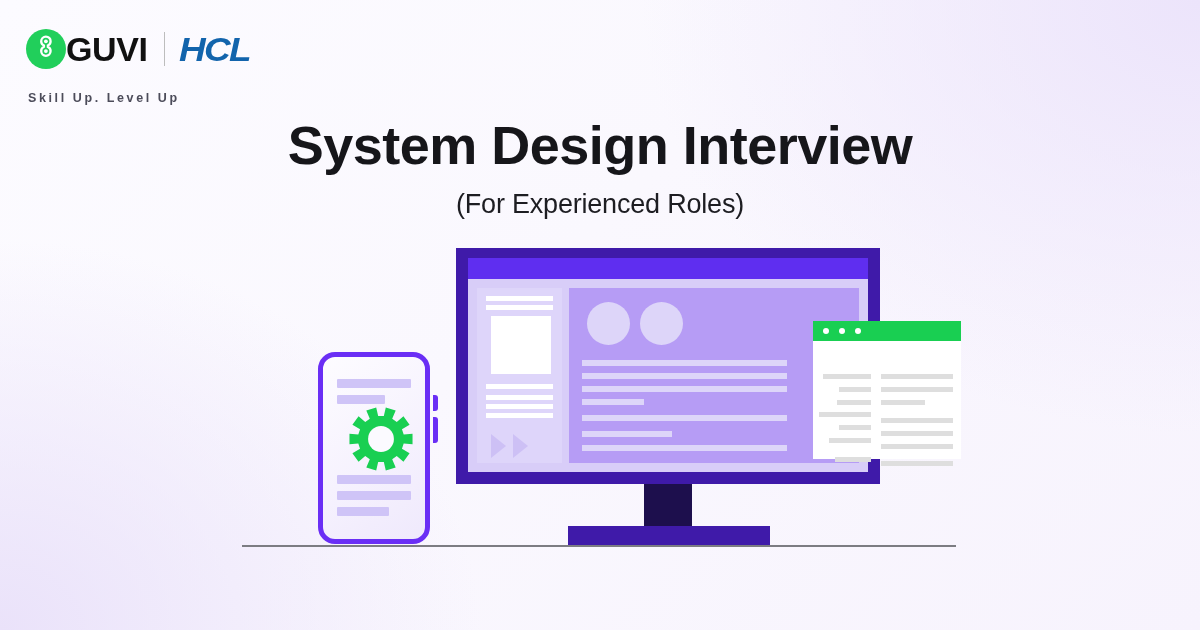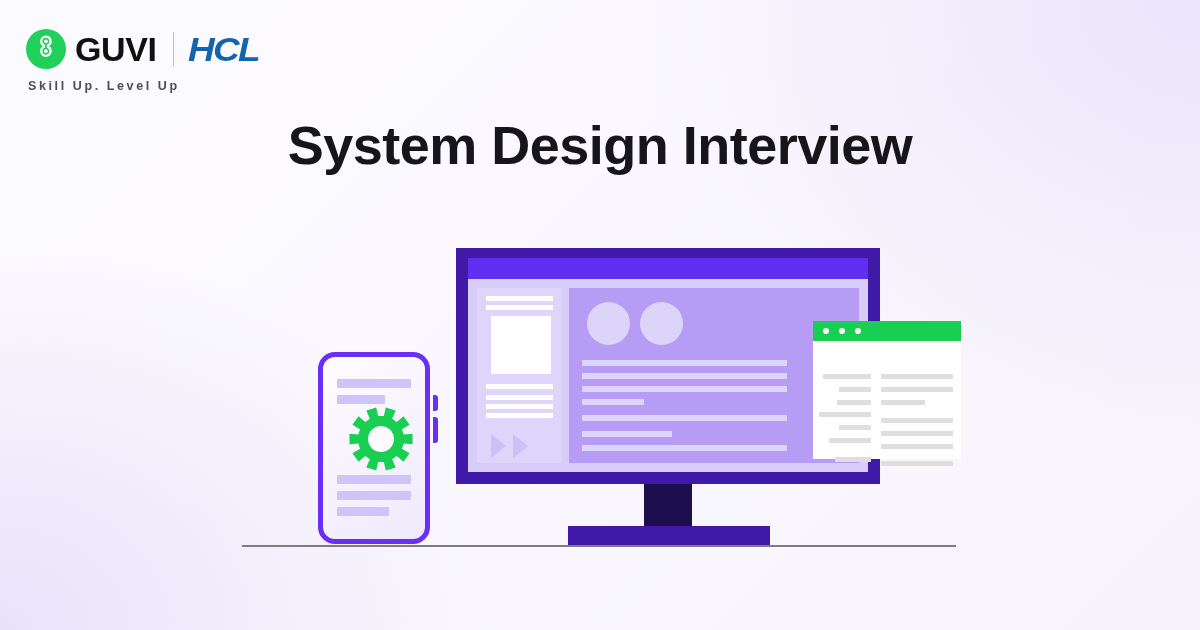--- a/index.html
+++ b/index.html
@@ -16,29 +16,29 @@
   
   .logo-bar { position:absolute; left:26px; top:26px; }
   .logo-row { display:flex; align-items:center; height:46px; }
   .guvi-mark {
     width:40px; height:40px; border-radius:50%;
     background:#21cf5b; position:relative; flex:0 0 auto;
   }
   .guvi-mark svg { position:absolute; left:0; top:0; }
   .guvi-word {
     font-size:34px; font-weight:700; color:#111; letter-spacing:-0.4px;
-    margin-left:9px; line-height:1;
+    line-height:1;
   }
   .logo-div { width:1.5px; height:34px; background:#bdbdbd; margin:0 14px 0 16px; }
   .hcl-word {
     font-size:33px; font-weight:800; font-style:italic; color:#1264ac;
     letter-spacing:-1.5px; line-height:1; transform:scaleX(1.12); transform-origin:left center;
   }
   .guvi-tag {
-    margin-top:7px; margin-left:2px;
+    margin-top:19px; margin-left:2px;
     font-size:12.5px; font-weight:700; color:#4c4c5a; letter-spacing:2.6px;
   }
 
   
   .title-wrap { position:absolute; left:0; right:0; top:114px; text-align:center; }
   .main-title {
     font-size:54px; font-weight:700; color:#16161a; letter-spacing:-0.5px; line-height:1.15;
   }
   .sub-title {
     margin-top:13px; font-size:27px; font-weight:400; color:#1d1d22; letter-spacing:-0.2px;
@@ -111,20 +111,21 @@
     </div>
     <div class="guvi-word">GUVI</div>
     <div class="logo-div"></div>
     <div class="hcl-word">HCL</div>
   </div>
   <div class="guvi-tag">Skill Up. Level Up</div>
 </div>
 
 <div class="title-wrap">
   <div class="main-title">System Design Interview</div>
+  <div class="sub-title">(For Experienced Roles)</div>
 </div>
 
 <div class="art">
 
   <div class="ground"></div>
 
   <div class="mon-bezel">
     <div class="mon-screen">
       <div class="mon-topbar"></div>
       <div class="mon-body">

